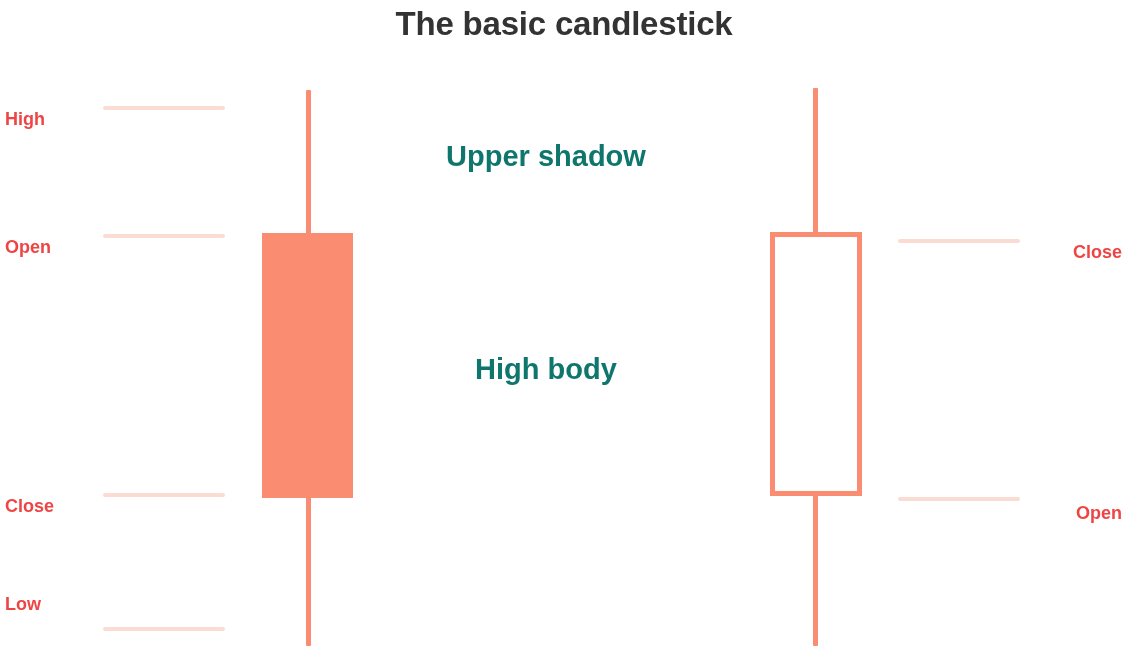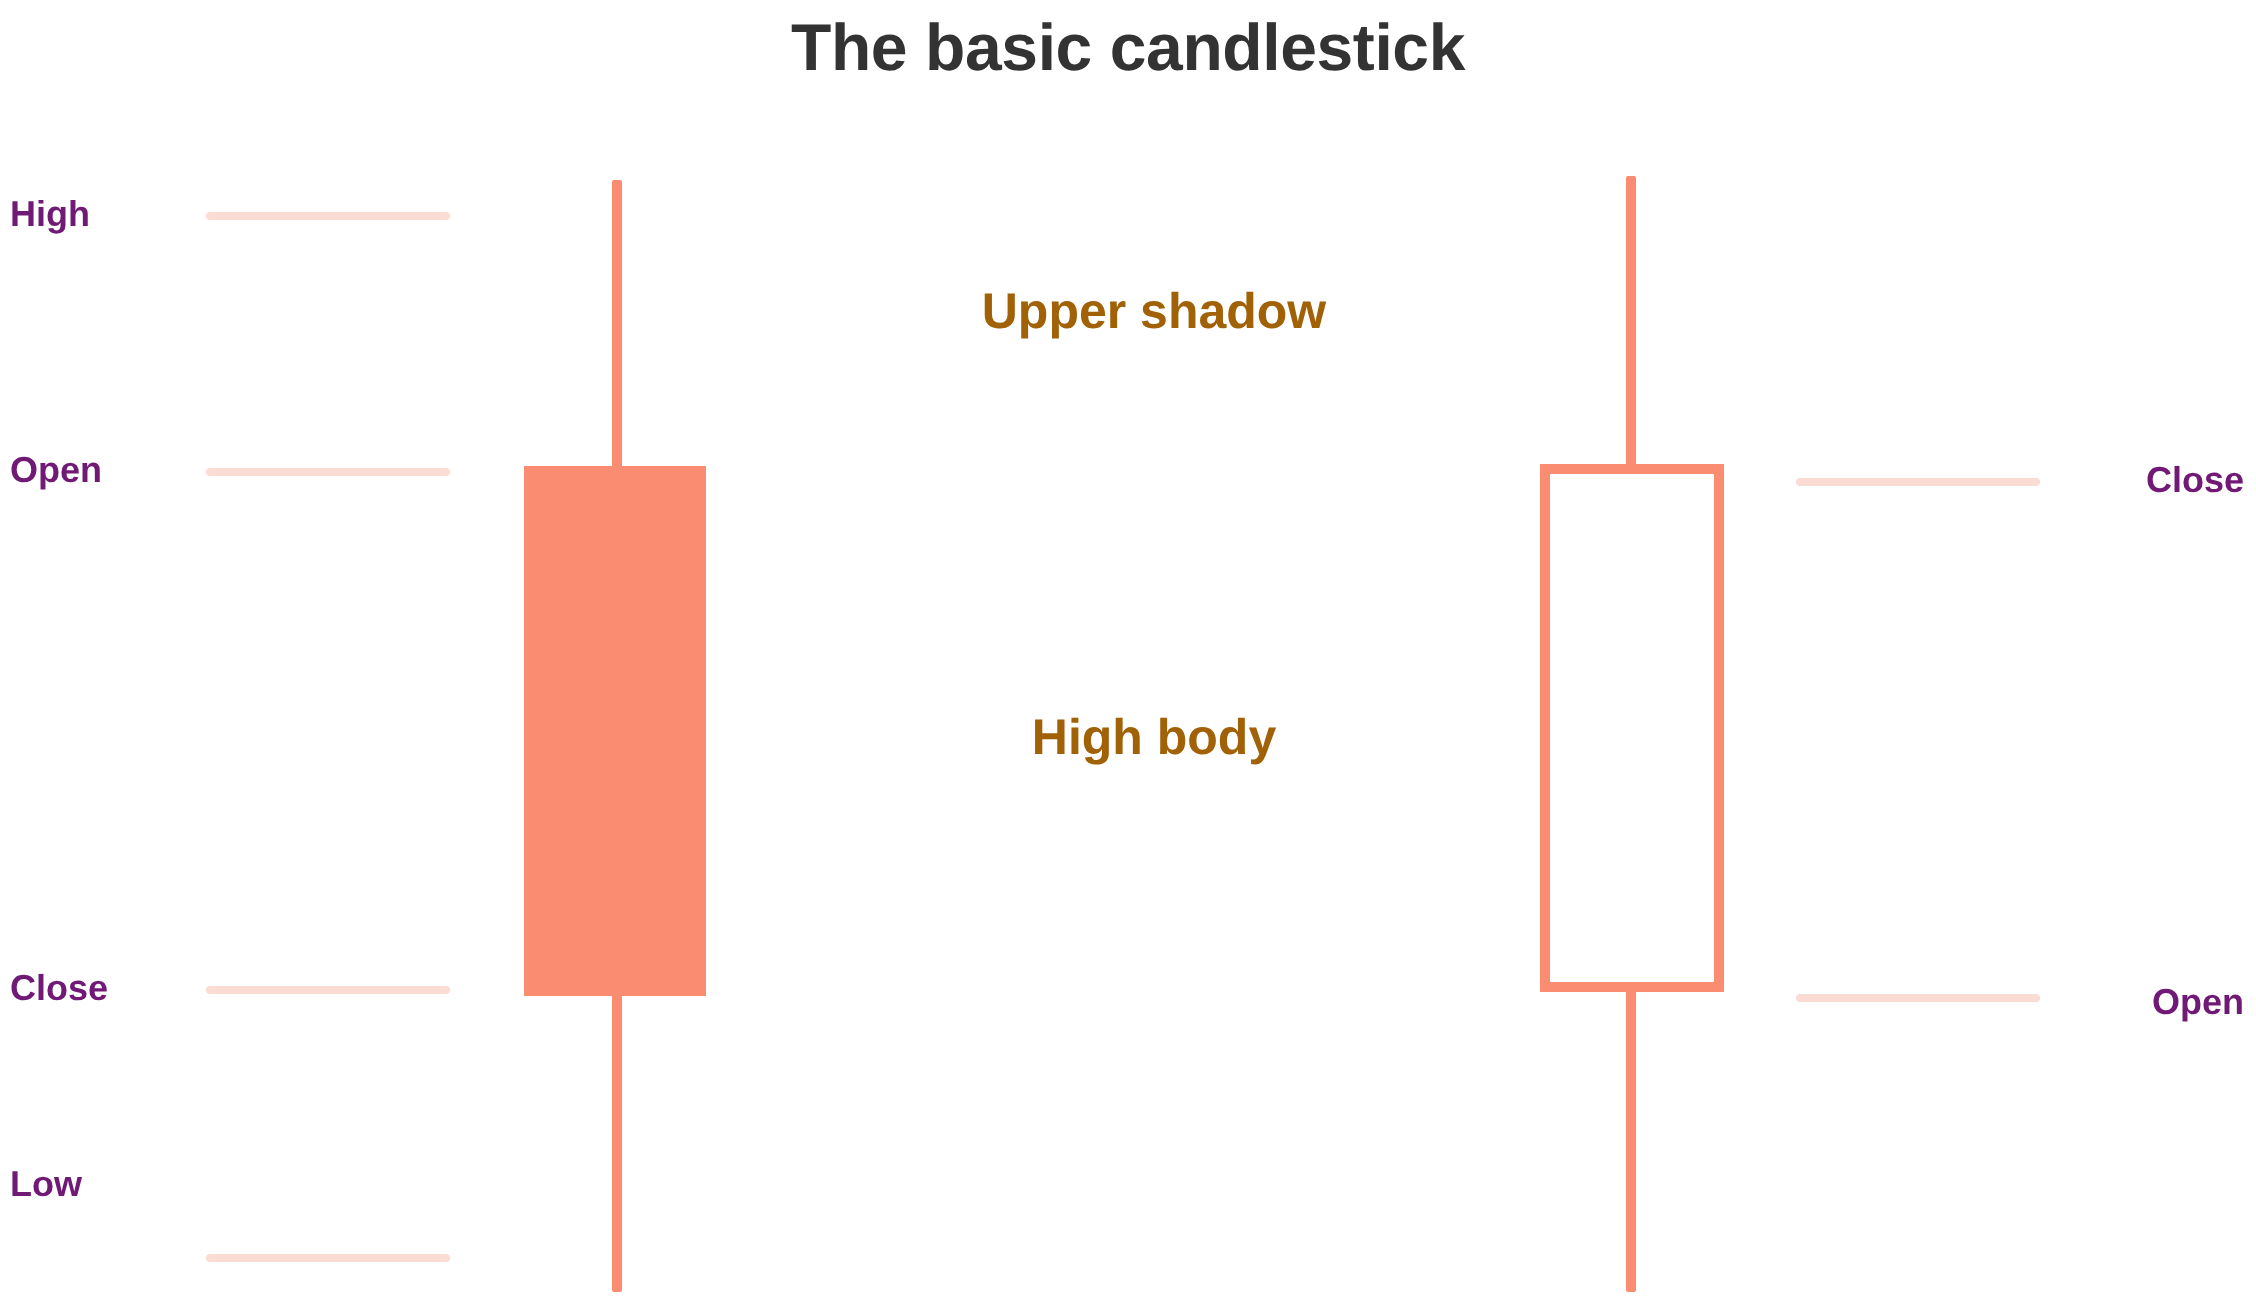--- a/index.html
+++ b/index.html
@@ -29,46 +29,47 @@
     letter-spacing: -0.2px;
     line-height: 44px;
     white-space: nowrap;
   }
 
   
   .side-label {
     position: absolute;
     font-size: 18px;
     font-weight: bold;
-    color: #701a75;
+    color: #ef4444;
     line-height: 22px;
     white-space: nowrap;
+    margin-top: 12px;
   }
   .side-label.left  { left: 5px;  text-align: left; }
   .side-label.right { right: 6px; text-align: right; }
 
   
   .level-line {
     position: absolute;
     height: 4px;
     border-radius: 2px;
     background: #FADCD4;
   }
   .level-line.left  { left: 103px; width: 122px; }
   .level-line.right { left: 898px; width: 122px; }
 
   
   .center-label {
     position: absolute;
-    left: 397px;
+    left: 366px;
     width: 360px;
     text-align: center;
-    font-size: 25px;
+    font-size: 29px;
     font-weight: bold;
-    color: #a16207;
+    color: #0f766e;
     line-height: 32px;
     white-space: nowrap;
   }
 
   
   .candle { position: absolute; top: 0; height: 648px; width: 0; }
 
   .wick {
     position: absolute;
     width: 5px;

